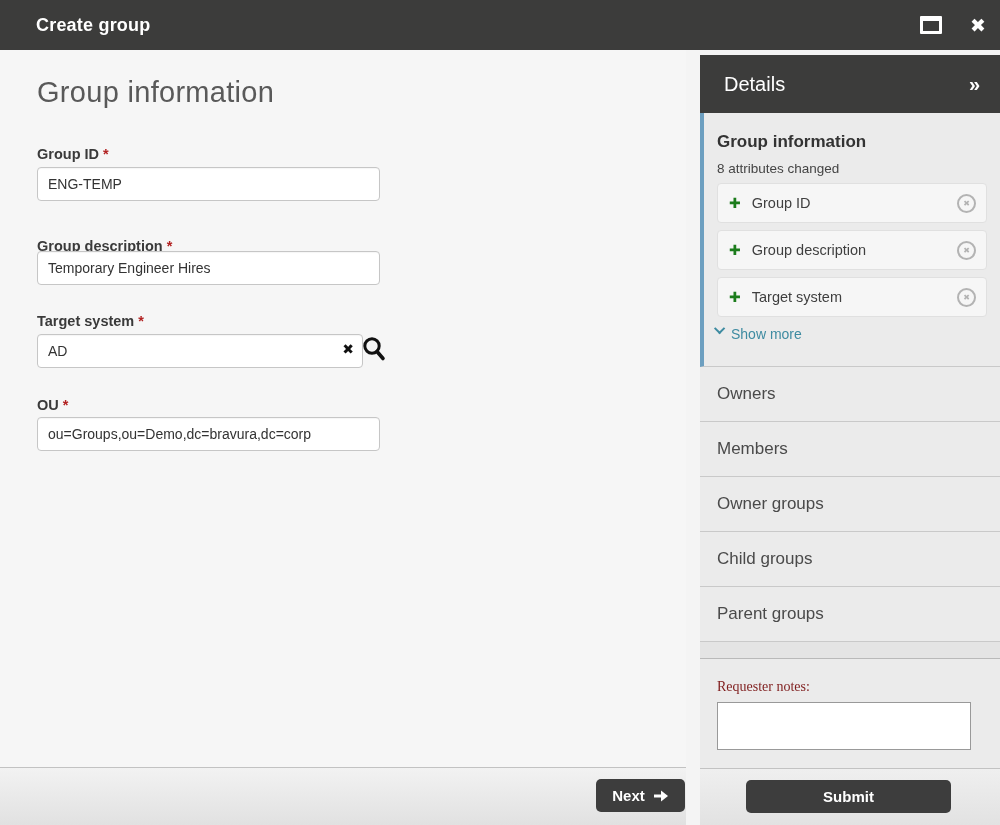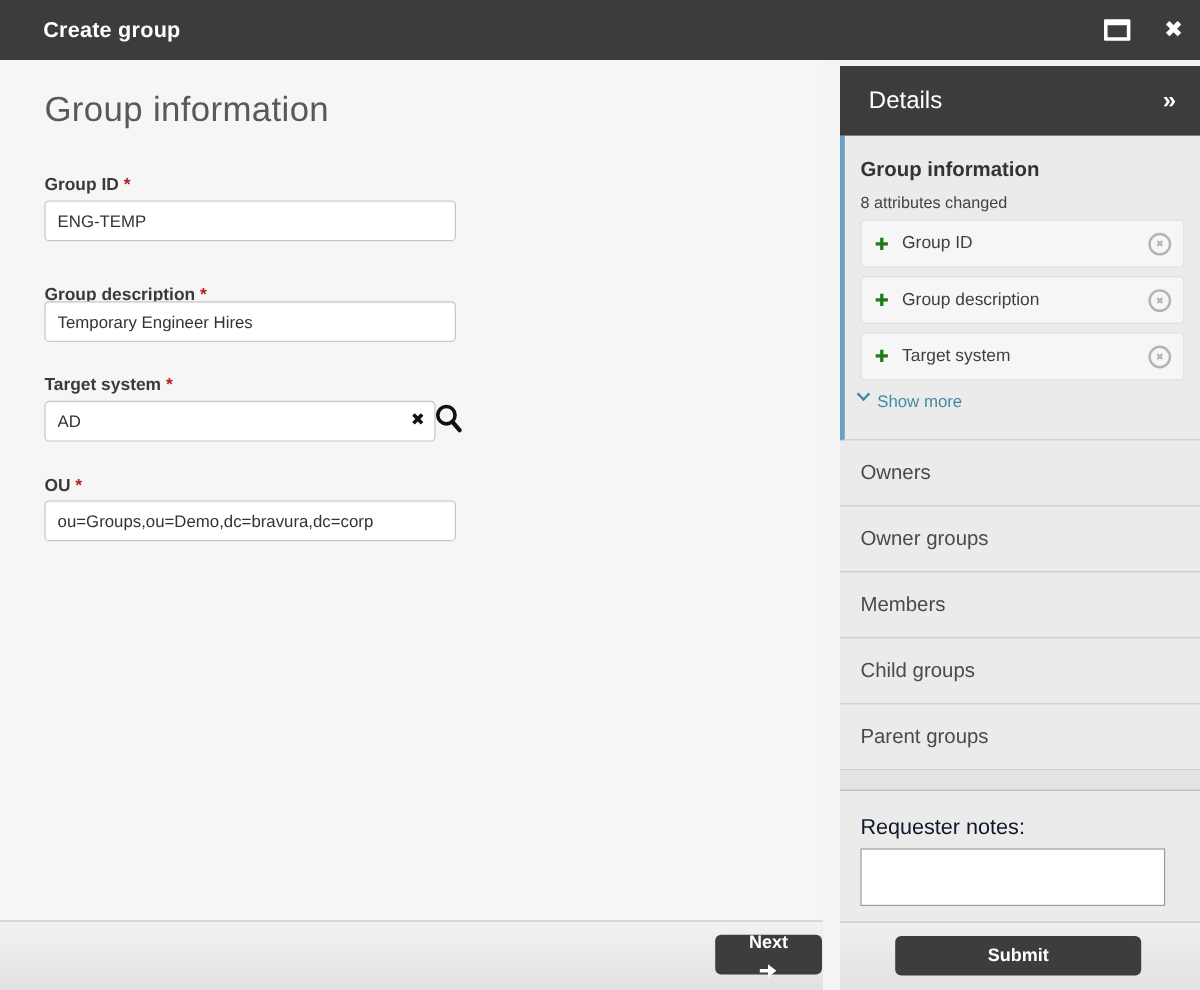--- a/index.html
+++ b/index.html
@@ -28,21 +28,21 @@
   .input-wrap .text-input { position:absolute; left:0; top:0; width:326px; }
   .clear-x { position:absolute; right:9px; top:8px; font-size:14px; font-weight:bold; color:#111; cursor:pointer; line-height:1; }
   .search-icon { position:absolute; left:362px; width:24px; height:26px; cursor:pointer; }
 
   
   .main-footer { position:absolute; left:0; bottom:0; width:686px; height:58px;
     border-top:1px solid #c2c2c2; background:linear-gradient(#f2f2f2,#e1e1e1); }
   .btn { background:#3d3d3d; border:none; border-radius:5px; color:#fff; font-weight:bold;
     font-size:15px; font-family:"Liberation Sans","DejaVu Sans",sans-serif; cursor:pointer;
     display:flex; align-items:center; justify-content:center; gap:9px; }
-  .btn-next { position:absolute; right:1px; top:11px; width:89px; height:33px;flex-direction:column; }
+  .btn-next { position:absolute; right:1px; top:11px; width:89px; height:33px; }
 
   
   .gap-col { position:absolute; left:686px; top:50px; width:14px; height:775px; background:#f4f4f4; }
 
   
   .sidebar { position:absolute; left:700px; top:50px; width:300px; height:775px; background:#ebebeb; }
   .sidebar-topgap { height:5px; background:#f4f4f4; }
   .details-header { height:58px; background:#3c3c3b; display:flex; align-items:center; position:relative; cursor:pointer; }
   .details-title { color:#fff; font-size:20px; margin-left:24px; }
   .collapse-chevron { position:absolute; right:20px; color:#fff; font-size:20px; font-weight:bold; cursor:pointer; }
@@ -59,21 +59,21 @@
     display:flex; align-items:center; justify-content:center; color:#b3b3b3; font-size:8px; font-weight:bold; cursor:pointer; }
   .show-more { margin-top:9px; display:flex; gap:6px; color:#3e8ba1; font-size:14px; cursor:pointer; }
   .chev-down { width:8px; height:8px; border-left:2px solid #3e8ba1; border-bottom:2px solid #3e8ba1;
     transform:rotate(-45deg) translateY(-2px); }
 
   .section-row { height:55px; border-bottom:1px solid #c9c9c9; display:flex; align-items:center;
     padding-left:17px; font-size:17px; color:#4a4a4a; cursor:pointer; }
   .spacer-strip { height:17px; background:#e4e4e4; border-bottom:1px solid #b9b9b9; }
 
   .notes-area { padding:20px 17px 0 17px; }
-  .notes-label { font-size:18px; color:#0f172a; }
+  .notes-label { font-size:14px; color:#7f1d1d;font-family:Liberation Serif, serif; }
   .notes-textarea { margin-top:7px; width:254px; height:48px; background:#fff; border:1px solid #999;
     resize:none; font-family:"Liberation Sans","DejaVu Sans",sans-serif; font-size:13px; color:#333; outline:none; }
 
   .sidebar-footer { position:absolute; left:0; bottom:0; width:300px; height:57px;
     border-top:1px solid #c2c2c2; background:linear-gradient(#efefef,#e2e2e2);text-decoration:underline; }
   .btn-submit { position:absolute; left:46px; top:11px; width:205px; height:33px; }
 </style>
 </head>
 <body>
 
@@ -165,24 +165,24 @@
       <div class="show-more">
         <span class="chev-down"></span>
         <span>Show more</span>
       </div>
     </div>
 
     <div class="section-row">
       <span>Owners</span>
     </div>
     <div class="section-row">
+      <span>Members</span>
+    </div>
+    <div class="section-row">
       <span>Owner groups</span>
-    </div>
-    <div class="section-row">
-      <span>Members</span>
     </div>
     <div class="section-row">
       <span>Child groups</span>
     </div>
     <div class="section-row">
       <span>Parent groups</span>
     </div>
 
     <div class="spacer-strip"></div>
 

